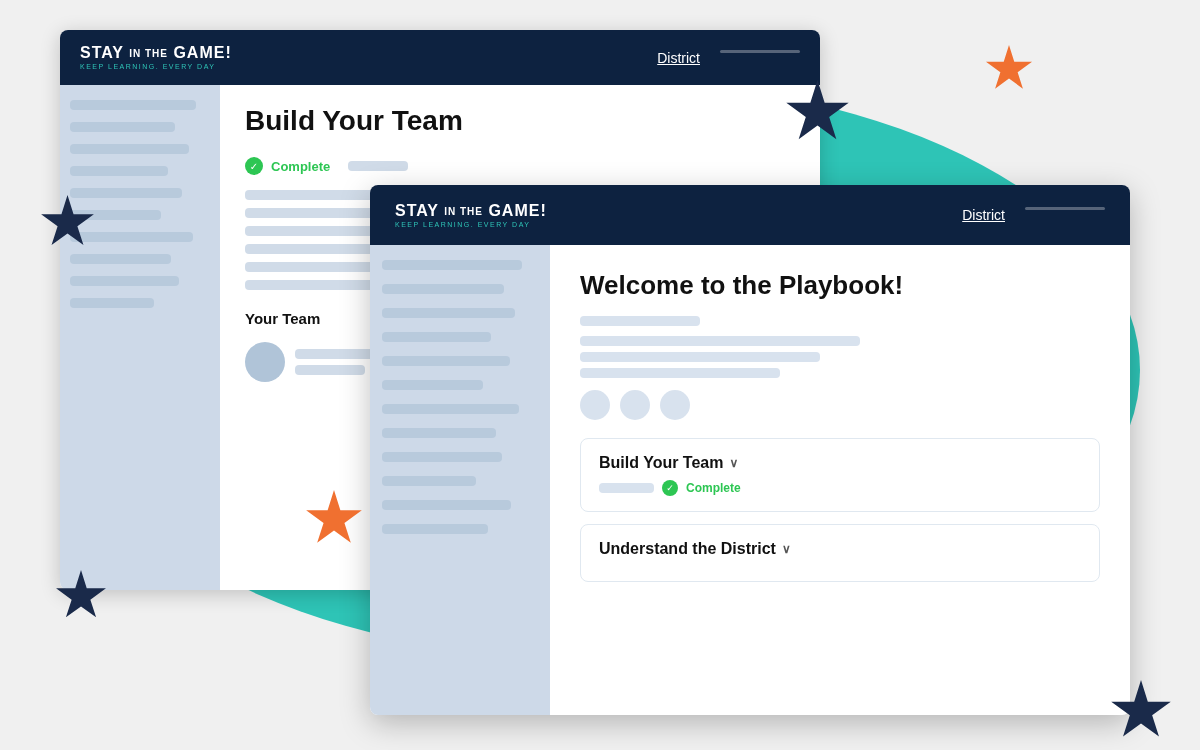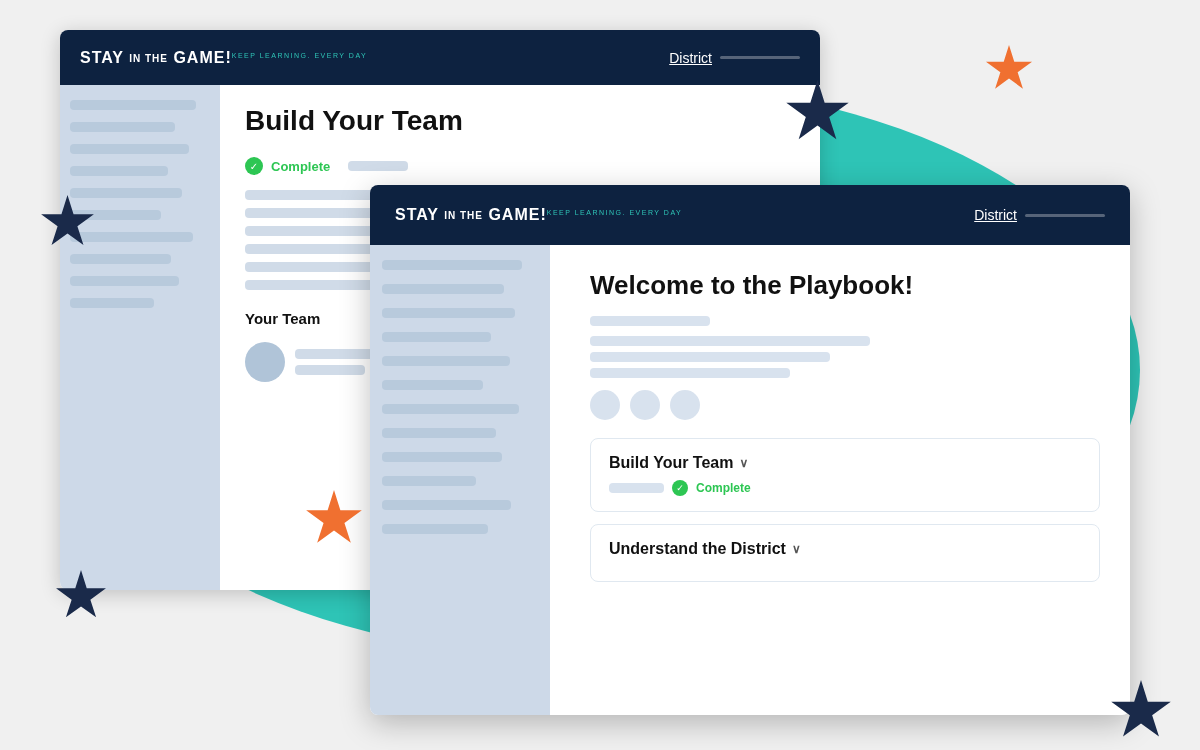--- a/index.html
+++ b/index.html
@@ -51,21 +51,21 @@
       background: #0d2240;
       height: 55px;
       display: flex;
       align-items: center;
       padding: 0 20px;
       justify-content: space-between;
     }
 
     .logo-area {
       display: flex;
-      flex-direction: row;
+      flex-direction: column;
     }
 
     .logo-main {
       color: white;
       font-size: 16px;
       font-weight: 900;
       letter-spacing: 1px;
       line-height: 1;
     }
 
@@ -78,22 +78,21 @@
     .logo-sub {
       color: #2ec4b6;
       font-size: 7px;
       letter-spacing: 1.5px;
       text-transform: uppercase;
       margin-top: 2px;
     }
 
     .nav-right {
       display: flex;
-      align-items: center;
-      gap: 8px;
+      gap: 20px;
       margin-left: 28px;
     }
 
     .nav-district {
       color: white;
       font-size: 14px;
       text-decoration: underline;
     }
 
     .nav-bar-line {
@@ -234,21 +233,20 @@
     .front-sidebar-item {
       height: 10px;
       background: #b8cadc;
       border-radius: 4px;
       margin-bottom: 14px;
     }
 
     .front-main {
       flex: 1;
       padding: 25px 30px;
-      margin-left: 10px;
     }
 
     .welcome-title {
       font-size: 26px;
       font-weight: 900;
       color: #111;
       margin-bottom: 15px;
     }
 
     .content-placeholder {

